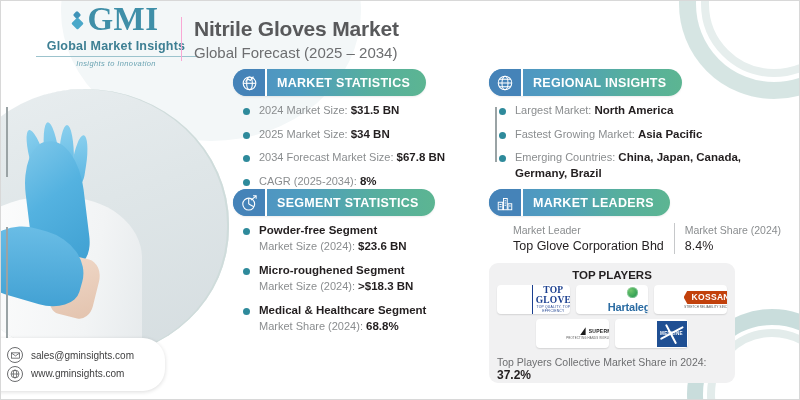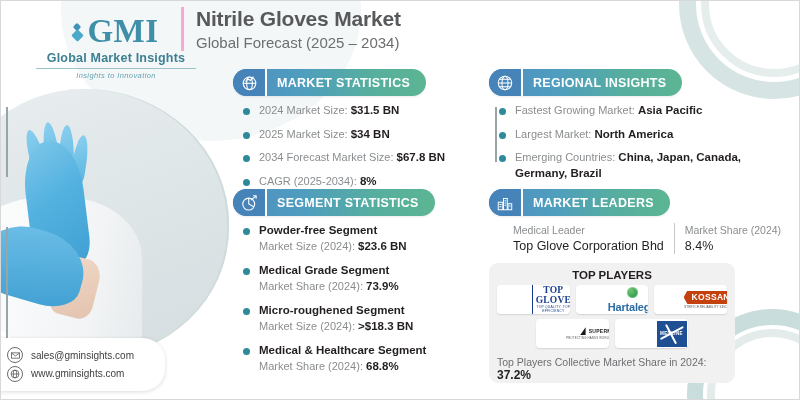--- a/index.html
+++ b/index.html
@@ -108,21 +108,21 @@
     left: 104px; top: 168px;
     width: 44px; height: 60px;
     background: linear-gradient(150deg,#f0d9c9 0%, #e3c3ae 100%);
     border-radius: 32% 34% 28% 28% / 30% 32% 26% 26%;
     transform: rotate(14deg);
   }
 
   
   .logo-block {
     position: absolute;
-    left: 10px; top: 14px;
+    left: 10px; top: 2px;
     width: 210px;
     text-align: center;
     z-index: 6;
   }
   .logo-mark {
     display: flex;
     align-items: center;
     justify-content: center;
     gap: 2px;
   }
@@ -157,23 +157,23 @@
   .logo-tag {
     font-size: 7.5px;
     color: #6aa3b2;
     font-style: italic;
     letter-spacing: .4px;
   }
 
   
   .title-block {
     position: absolute;
-    left: 180px; top: 6px;
+    left: 180px; top: 16px;
     padding-left: 12px;
-    border-left: 3px solid #f9a8d4;
+    border-left: 1px solid #f9a8d4;
     z-index: 6;
   }
   .title-main {
     font-size: 21px;
     font-weight: bold;
     color: #58595b;
     letter-spacing: -.2px;
   }
   .title-sub {
     font-size: 15px;
@@ -448,24 +448,24 @@
         <line x1="3" y1="12" x2="21" y2="12"></line>
         <line x1="4.5" y1="7" x2="19.5" y2="7"></line>
         <line x1="4.5" y1="17" x2="19.5" y2="17"></line>
       </svg>
     </div>
     <div class="pill-label">REGIONAL INSIGHTS</div>
   </div>
   <div class="spine" style="left:494px; top:106px; height:55px;"></div>
   <div class="stat-list" style="left:496px; top:102px; width:290px;">
     <div class="stat-row">
+      <div class="stat-line"><span>Largest Market:</span> <b>North America</b></div>
+    </div>
+    <div class="stat-row">
       <div class="stat-line"><span>Fastest Growing Market:</span> <b>Asia Pacific</b></div>
-    </div>
-    <div class="stat-row">
-      <div class="stat-line"><span>Largest Market:</span> <b>North America</b></div>
     </div>
     <div class="stat-row">
       <div class="stat-line"><span>Emerging Countries:</span> <b>China, Japan, Canada, Germany, Brazil</b></div>
     </div>
   </div>
 
   <div class="pill" style="left:232px; top:188px;">
     <div class="pill-icon">
       <svg width="19" height="19" viewBox="0 0 24 24" fill="none" stroke="#ffffff" stroke-width="1.4">
         <circle cx="11" cy="14" r="7.5"></circle>
@@ -475,24 +475,20 @@
         <polyline points="16.5,3.6 20.4,3.6 20.4,7.4" stroke-width="1.3"></polyline>
       </svg>
     </div>
     <div class="pill-label">SEGMENT STATISTICS</div>
   </div>
   <div class="spine" style="top:226px; height:136px;"></div>
   <div class="stat-list" style="left:240px; top:222px; width:240px;">
     <div class="stat-row">
       <div class="seg-title">Powder-free Segment</div>
       <div class="seg-sub"><span>Market Size (2024):</span> <b>$23.6 BN</b></div>
-    </div>
-    <div class="stat-row">
-      <div class="seg-title">Medical Grade Segment</div>
-      <div class="seg-sub"><span>Market Share (2024):</span> <b>73.9%</b></div>
     </div>
     <div class="stat-row">
       <div class="seg-title">Micro-roughened Segment</div>
       <div class="seg-sub"><span>Market Size (2024):</span> <b>&gt;$18.3 BN</b></div>
     </div>
     <div class="stat-row">
       <div class="seg-title">Medical &amp; Healthcare Segment</div>
       <div class="seg-sub"><span>Market Share (2024):</span> <b>68.8%</b></div>
     </div>
   </div>
@@ -509,21 +505,21 @@
         <line x1="11.4" y1="12" x2="13.6" y2="12"></line>
         <line x1="11.4" y1="15" x2="13.6" y2="15"></line>
         <line x1="17.4" y1="16" x2="19.6" y2="16"></line>
       </svg>
     </div>
     <div class="pill-label">MARKET LEADERS</div>
   </div>
 
   <div class="leader-wrap">
     <div class="leader-col">
-      <div class="leader-cap">Medical Leader</div>
+      <div class="leader-cap">Market Leader</div>
       <div class="leader-val">Top Glove Corporation Bhd</div>
     </div>
     <div class="leader-col right">
       <div class="leader-cap">Market Share (2024)</div>
       <div class="leader-val">8.4%</div>
     </div>
   </div>
 
   <div class="players-card">
     <div class="players-title">TOP PLAYERS</div>

